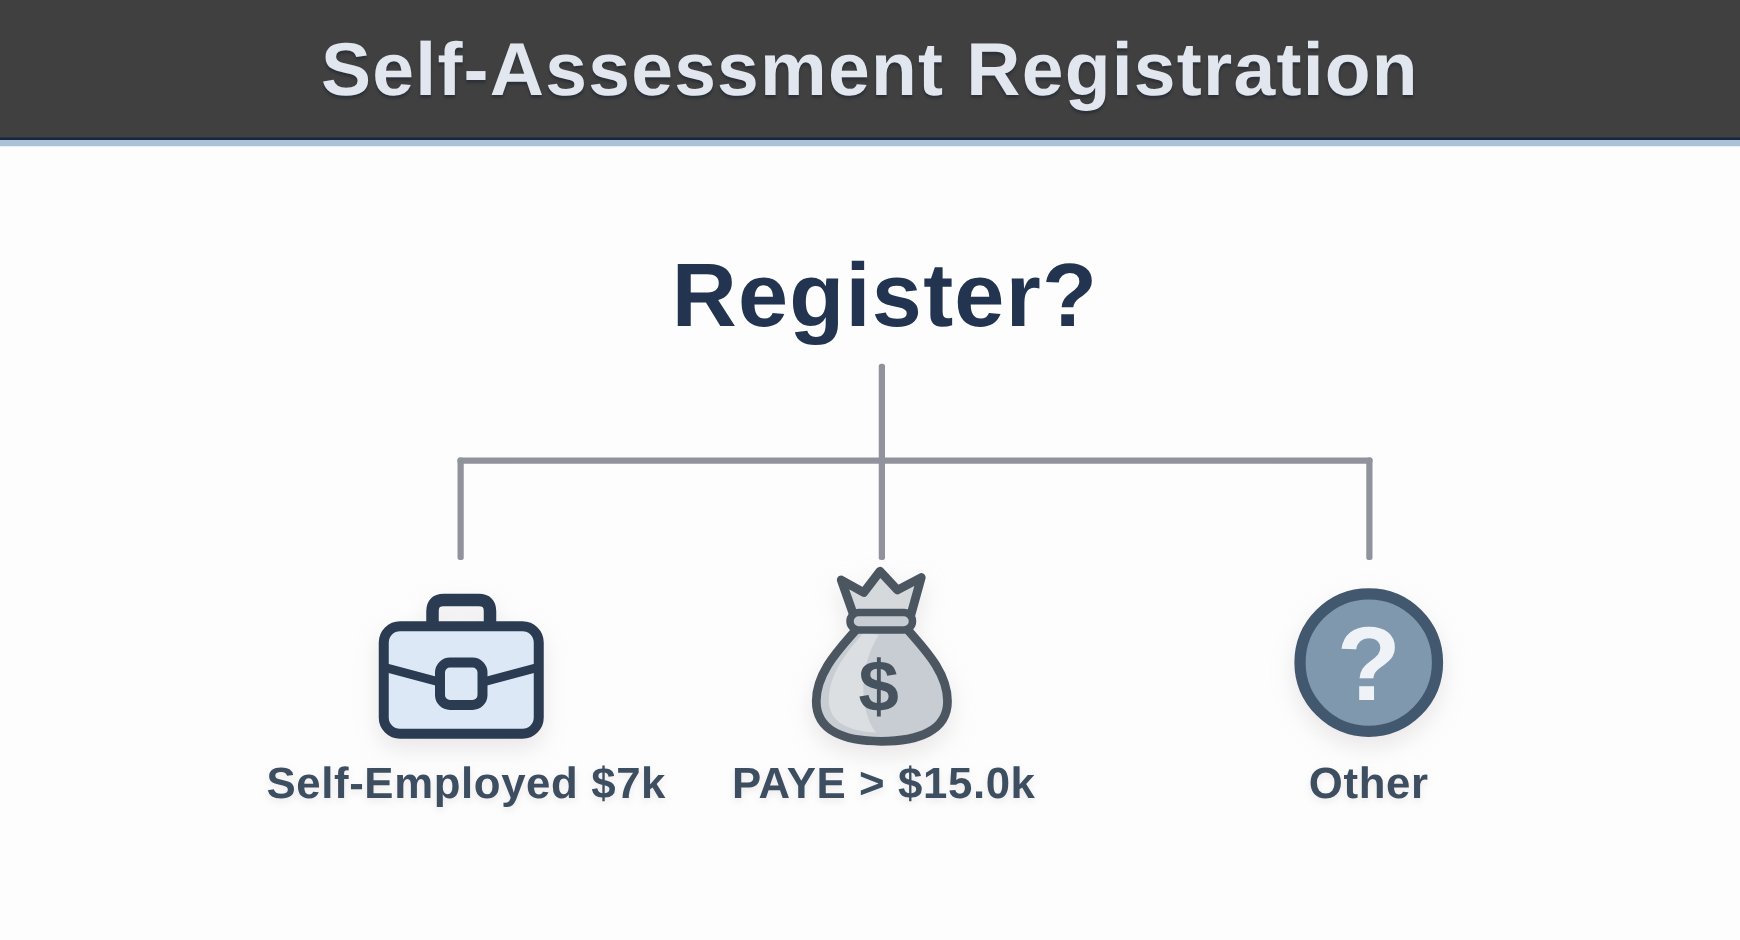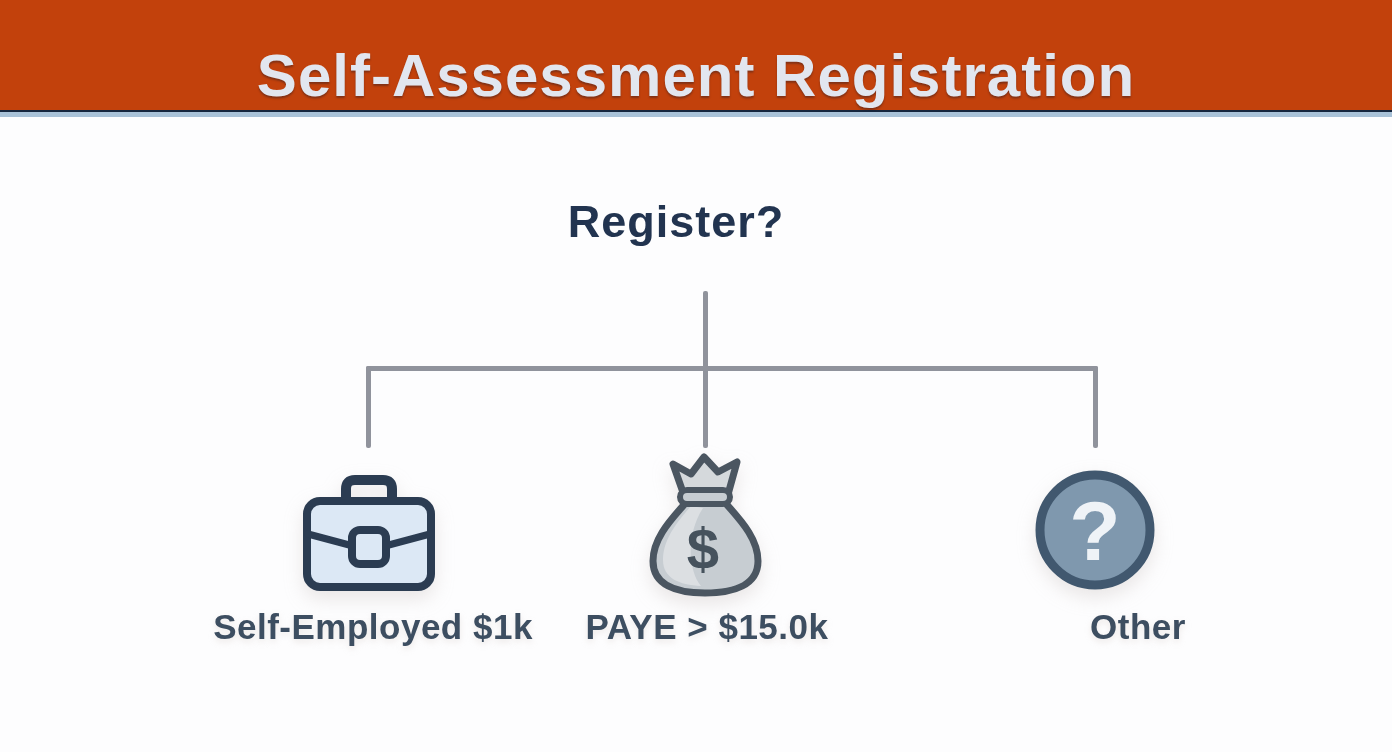--- a/index.html
+++ b/index.html
@@ -10,43 +10,43 @@
     background: #fdfdfe;
     overflow: hidden;
     font-family: "Liberation Sans", sans-serif;
   }
   
   .header {
     position: absolute;
     left: 0; top: 0;
     width: 100%;
     height: 110px;
-    background: #c2410c;
+    background: #404040;
     border-bottom: 2px solid #16263e;
     box-shadow: 0 5px 0 #a9c2d8;
     display: flex;
-    align-items: flex-end;
+    align-items: center;
     justify-content: center;
   }
   .header-title {
     color: #e2e6ef;
     font-size: 60px;
     font-weight: 700;
     letter-spacing: 1px;
     text-shadow: 0 2px 2px rgba(10,20,40,0.35);
     white-space: nowrap;
   }
   
   .register-title {
     position: absolute;
-    left: 676px;
+    left: 708px;
     top: 196px;
     transform: translateX(-50%);
     color: #223450;
-    font-size: 45px;
+    font-size: 72px;
     font-weight: 700;
     letter-spacing: 1px;
     white-space: nowrap;
   }
   
   .tree-line { position: absolute; background: #90939c; border-radius: 2px; }
   .v-center { left: 703px; top: 291px; width: 5px; height: 157px; }
   .h-main   { left: 366px; top: 366px; width: 732px; height: 5px; }
   .v-left   { left: 366px; top: 366px; width: 5px; height: 82px; }
   .v-right  { left: 1093px; top: 366px; width: 5px; height: 82px; }
@@ -62,21 +62,21 @@
     transform: translateX(-50%);
     color: #3d4e61;
     font-size: 35px;
     font-weight: 700;
     letter-spacing: 0.5px;
     white-space: nowrap;
     text-shadow: 0 3px 6px rgba(205,195,190,0.35);
   }
   .label-self { left: 373px; }
   .label-paye { left: 707px; text-align: center; }
-  .label-other { left: 1138px; }
+  .label-other { left: 1095px; }
   .moneybag-dollar {
     font-family: "Liberation Sans", sans-serif;
     font-weight: 700;
     font-size: 58px;
     fill: #46525d;
   }
   .question-glyph {
     font-family: "Liberation Sans", sans-serif;
     font-weight: 700;
     font-size: 84px;
@@ -127,17 +127,17 @@
     </svg>
   </div>
 
   <div class="icon-wrap icon-question">
     <svg width="125" height="125" viewBox="0 0 125 125" xmlns="http://www.w3.org/2000/svg">
       <circle cx="62" cy="62" r="55" fill="#7f98ae" stroke="#41586f" stroke-width="9"></circle>
       <text x="62" y="92" text-anchor="middle" class="question-glyph">?</text>
     </svg>
   </div>
 
-  <div class="branch-label label-self">Self-Employed $1k</div>
+  <div class="branch-label label-self">Self-Employed $7k</div>
   <div class="branch-label label-paye">PAYE &gt; $15.0k</div>
   <div class="branch-label label-other">Other</div>
 
 </div>
 
 </body></html>

